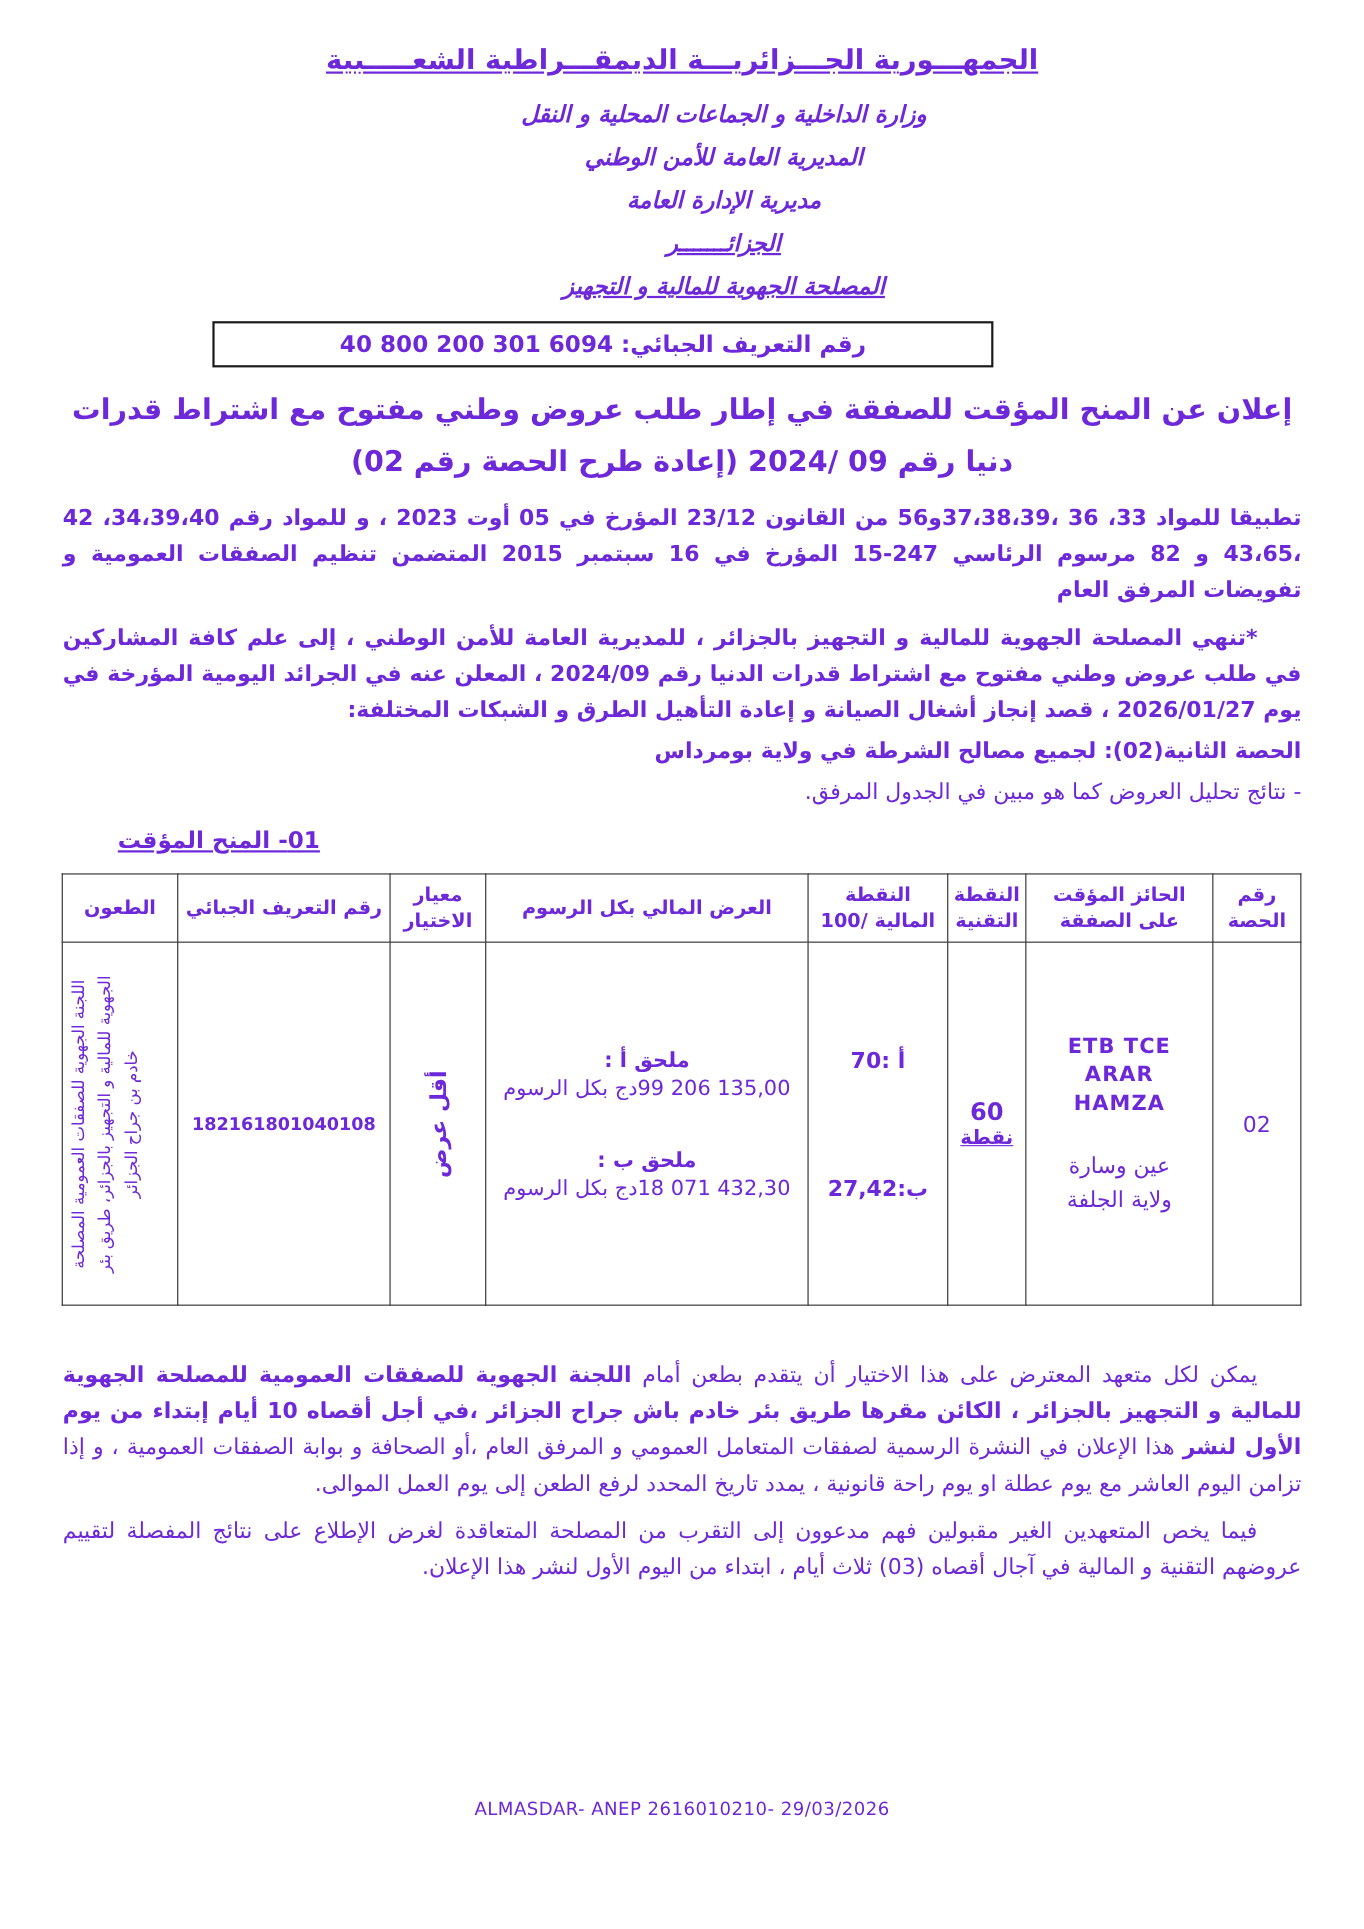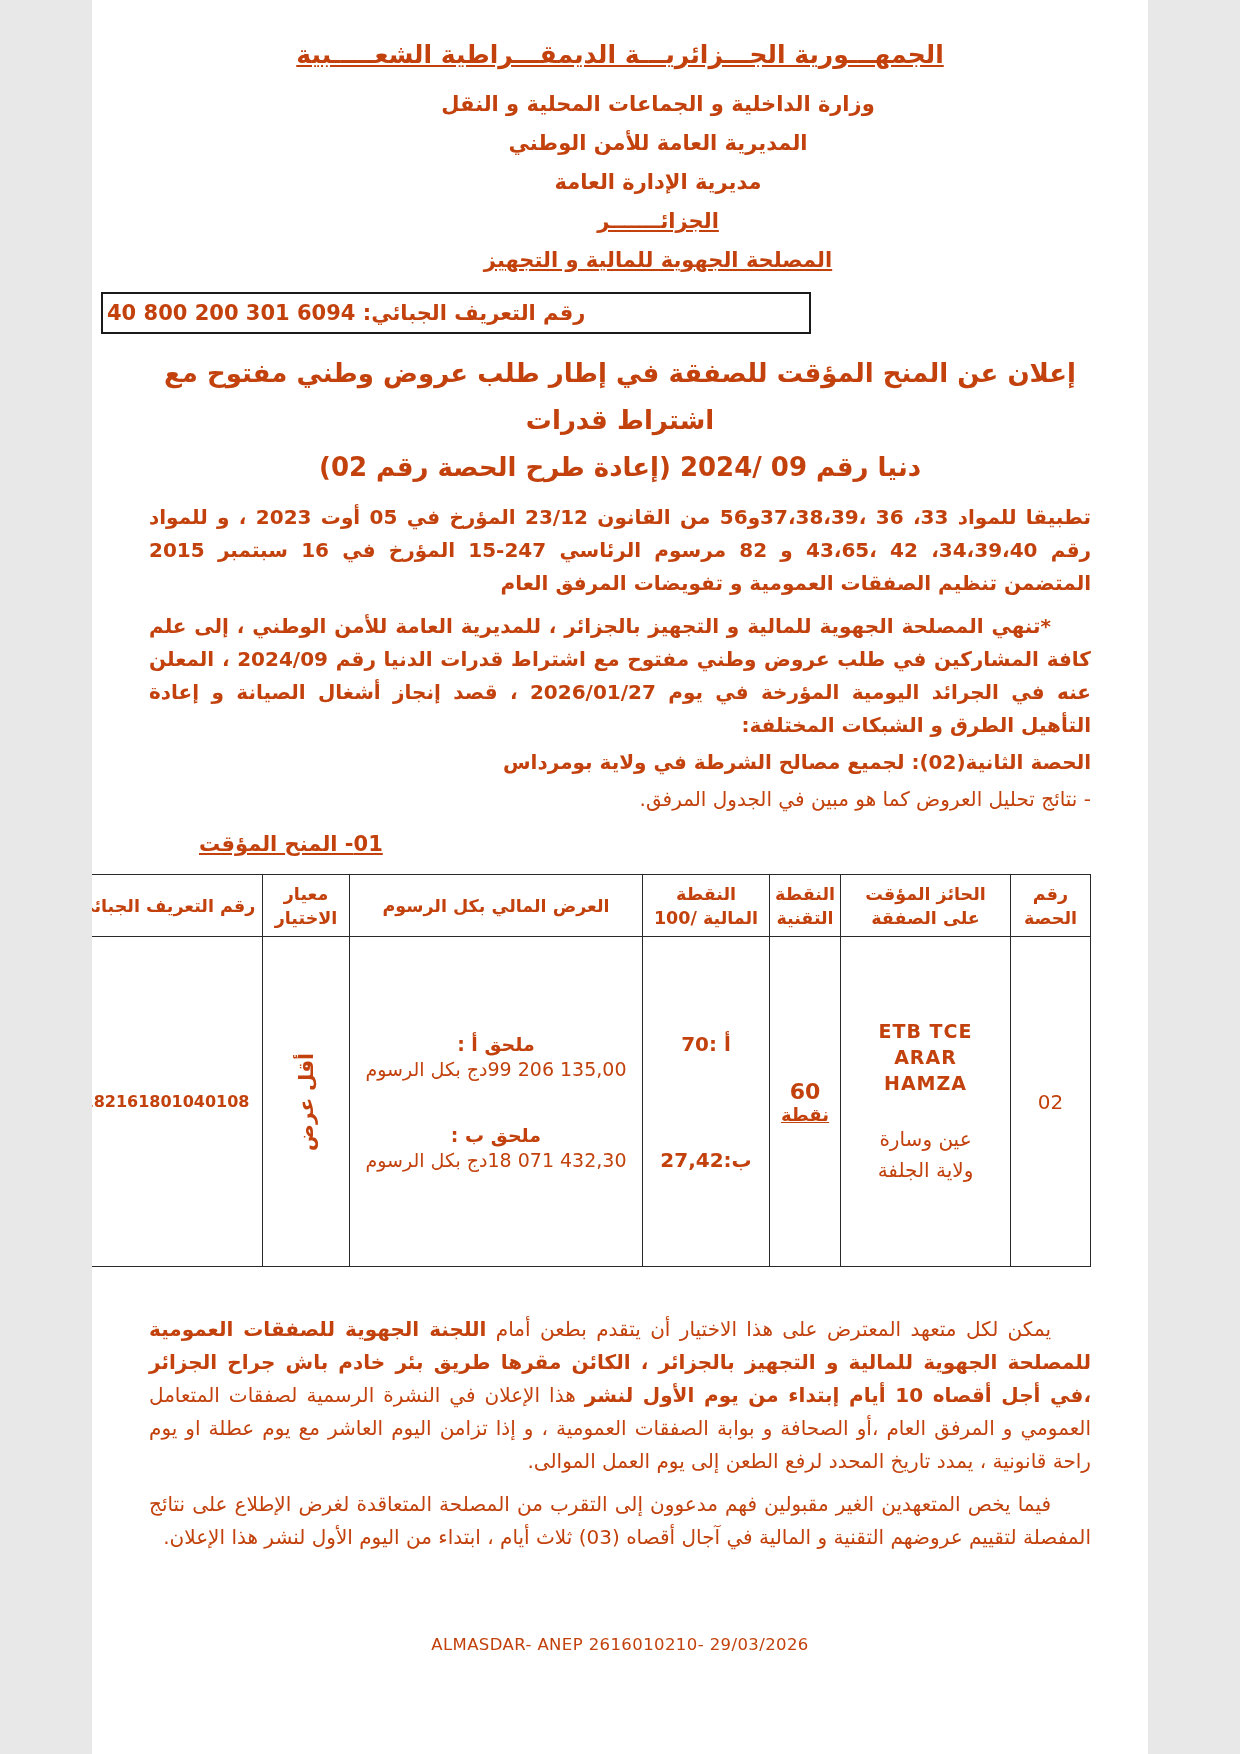--- a/index.html
+++ b/index.html
@@ -1,40 +1,40 @@
 <!DOCTYPE html>
 <html dir="rtl" lang="ar"><head>
 <meta charset="utf-8">
 <style>
   * { margin: 0; padding: 0; box-sizing: border-box; }
   body { background: #e8e8e8; font-family: "DejaVu Sans", sans-serif; }
   .page {
     position: relative;
-    width: 1056px; height: 1754px;
+    width: 1240px; height: 1754px;
     margin: 0 auto;
     background: #ffffff;
-    color: #c2410c;
+    color: #6d28d9;
     padding: 30px 57px;
     overflow: hidden;
   }
   
   .doc-header { text-align: center; }
   .h-main {
     font-size: 25px; font-weight: 700;
     text-decoration: underline;
     margin-top: 10px; margin-bottom: 16px;
   }
-  .h-sub { margin-left: 76px; }
+  .h-sub { margin-left: 76px; font-style: italic; }
   .h-sub div { font-size: 21px; font-weight: 700; line-height: 39px; }
   .u { text-decoration: underline; }
   
   .tax-box {
     width: 710px; margin-right: 280px; margin-top: 12px;
     border: 2px solid #1a1a1a;
-    text-align: left;
+    text-align: center;
     font-size: 21px; font-weight: 700;
     padding: 7px 4px;
   }
   
   .doc-title {
     margin-top: 16px;
     text-align: center;
     font-size: 26px; font-weight: 700;
     line-height: 47px;
   }

